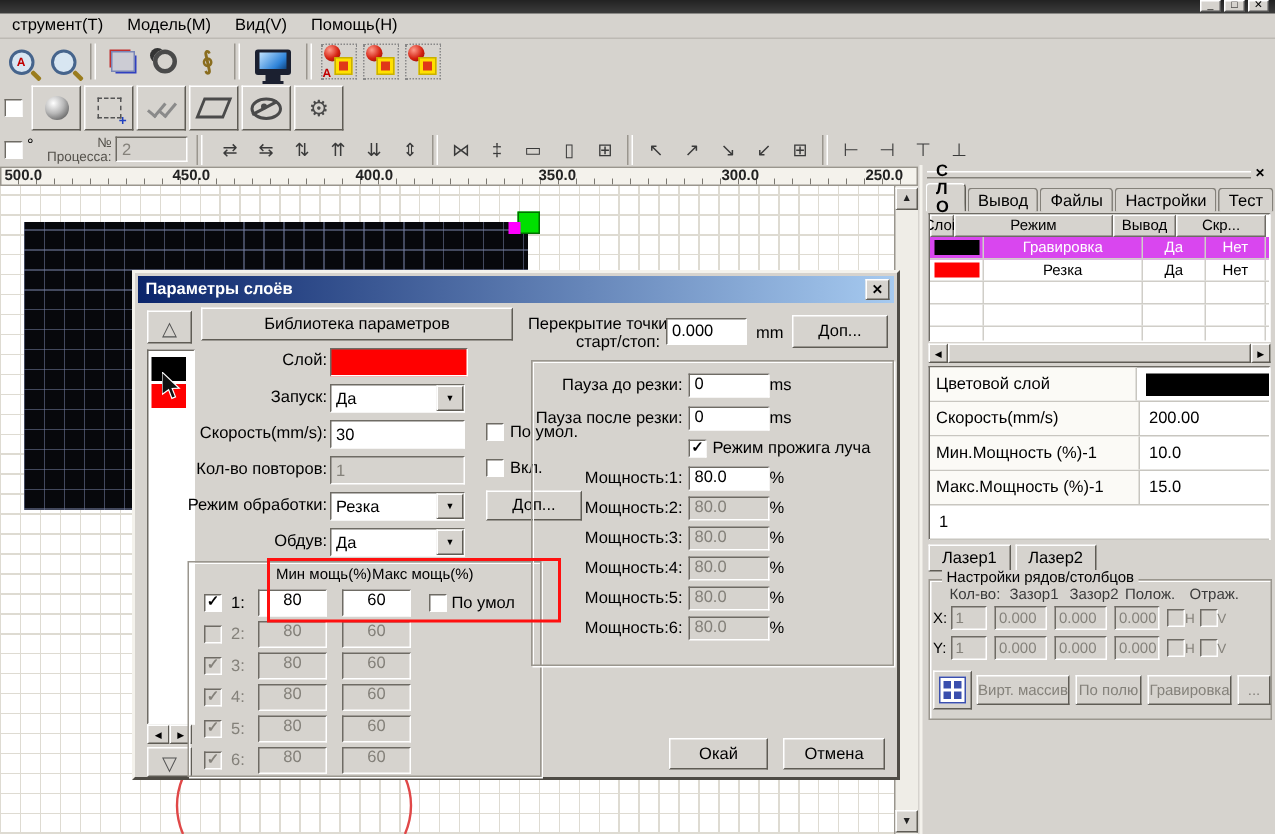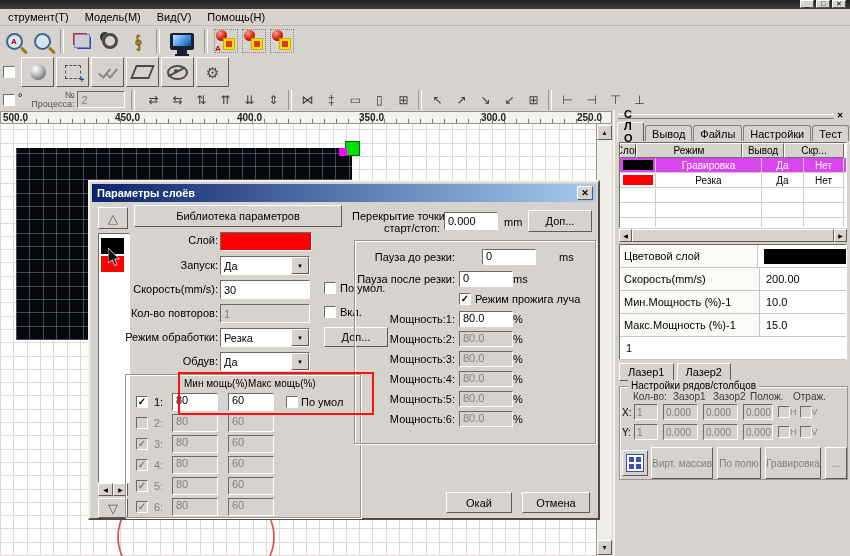--- a/index.html
+++ b/index.html
@@ -93,21 +93,21 @@
   .combo{position:absolute;background:#fff;border:1px solid;border-color:#6e6b64 #fff #fff #6e6b64;
         box-sizing:border-box;display:flex;align-items:center;}
   .combo .cval{flex:1;padding-left:3px;}
   .combo .dd{width:16px;align-self:stretch;background:#d6d3ce;border:1px solid;
         border-color:#fff #5f5c55 #5f5c55 #fff;font-size:6px;display:flex;align-items:center;justify-content:center;}
   .gbox{position:absolute;border:1px solid #9a968e;box-shadow:inset 1px 1px 0 #fff, 1px 1px 0 #fff;}
   .glegend{position:absolute;top:-7px;left:8px;background:#d6d3ce;padding:0 3px;}
   .prow{display:flex;align-items:center;height:17px;margin:4px 0 0 10px;}
   .prow .pnum{width:18px;margin-left:6px;}
   .pin{width:46px;height:18px;margin-right:10px;box-sizing:border-box;padding:0 3px;background:#fff;
-       border:1px solid;border-color:#6e6b64 #fff #fff #6e6b64;}
+       border:1px solid;border-color:#6e6b64 #fff #fff #6e6b64;text-align:center;}
   .pin.dis{background:#d6d3ce;color:#84817a;}
   .dis-t{color:#84817a;}
   .redbox{position:absolute;left:88px;top:190px;width:192px;height:39px;border:2px solid #ff1010;z-index:5;pointer-events:none;}
   .rrow{display:flex;align-items:center;height:20px;}
   .rrow .rlab{width:100px;text-align:right;padding-right:4px;white-space:nowrap;}
   .rrow .rin{width:54px;height:16px;box-sizing:border-box;padding:0 3px;background:#fff;
        border:1px solid;border-color:#6e6b64 #fff #fff #6e6b64;}
   .rrow .rin.dis{background:#d6d3ce;color:#84817a;}
   .rrow .runit{margin-left:0;}
   
@@ -150,21 +150,21 @@
        border:1px solid;border-color:#6e6b64 #fff #fff #6e6b64;padding:0 2px;margin-right:5px;font-size:10px;
        display:flex;align-items:center;}
   .gcb{display:flex;align-items:center;color:#84817a;margin-right:3px;font-size:9px;}
   .gbtnrow{position:absolute;left:2px;top:60px;display:flex;align-items:center;}
   .gridbtn{width:26px;height:26px;margin-right:3px;}
   .gridglyph{width:16px;height:16px;background:#fff;border:1px solid #3a4fae;position:relative;
        background-image:linear-gradient(#3a4fae,#3a4fae),linear-gradient(#3a4fae,#3a4fae),
                         linear-gradient(#3a4fae,#3a4fae),linear-gradient(#3a4fae,#3a4fae);
        background-size:5px 5px;background-repeat:no-repeat;
        background-position:2px 2px,9px 2px,2px 9px,9px 9px;}
-  .gact{height:32px;padding:0 4px;margin-right:4px;color:#84817a;font-size:10px;white-space:nowrap;text-align:right;}
+  .gact{height:20px;padding:0 4px;margin-right:4px;color:#84817a;font-size:10px;white-space:nowrap;text-align:right;}
   .redarc{position:absolute;overflow:visible;}
 </style>
 </head>
 <body>
 
 <div class="win">
 
   <div class="abs titlebar">
     <div class="abs" style="right:4px;top:0;display:flex;gap:2px;">
       <div class="wbtn">_</div>
@@ -566,21 +566,21 @@
       <div>Перекрытие точки</div>
         <div>старт/стоп:</div>
     </div>
     <div class="field abs" style="left:354px;top:30px;width:54px;height:18px;">
         <span>0.000</span>
       </div>
     <div class="dlabel" style="left:414px;top:34px;text-align:left;">mm</div>
     <div class="btn abs" style="left:438px;top:28px;width:64px;height:22px;">Доп...</div>
 
     <div class="gbox" style="left:264px;top:58px;width:240px;height:202px;">
-      <div class="rrow" style="position:absolute;left:0;top:6px;gap:23px;">
+      <div class="rrow" style="position:absolute;left:0;top:6px;">
         <span class="rlab">Пауза до резки:</span>
         <span class="rin">0</span>
         <span class="runit">ms</span>
       </div>
       <div class="rrow" style="position:absolute;left:0;top:28px;">
         <span class="rlab">Пауза после резки:</span>
         <span class="rin">0</span>
         <span class="runit">ms</span>
       </div>
       <div style="position:absolute;left:104px;top:52px;display:flex;align-items:center;gap:4px;">

